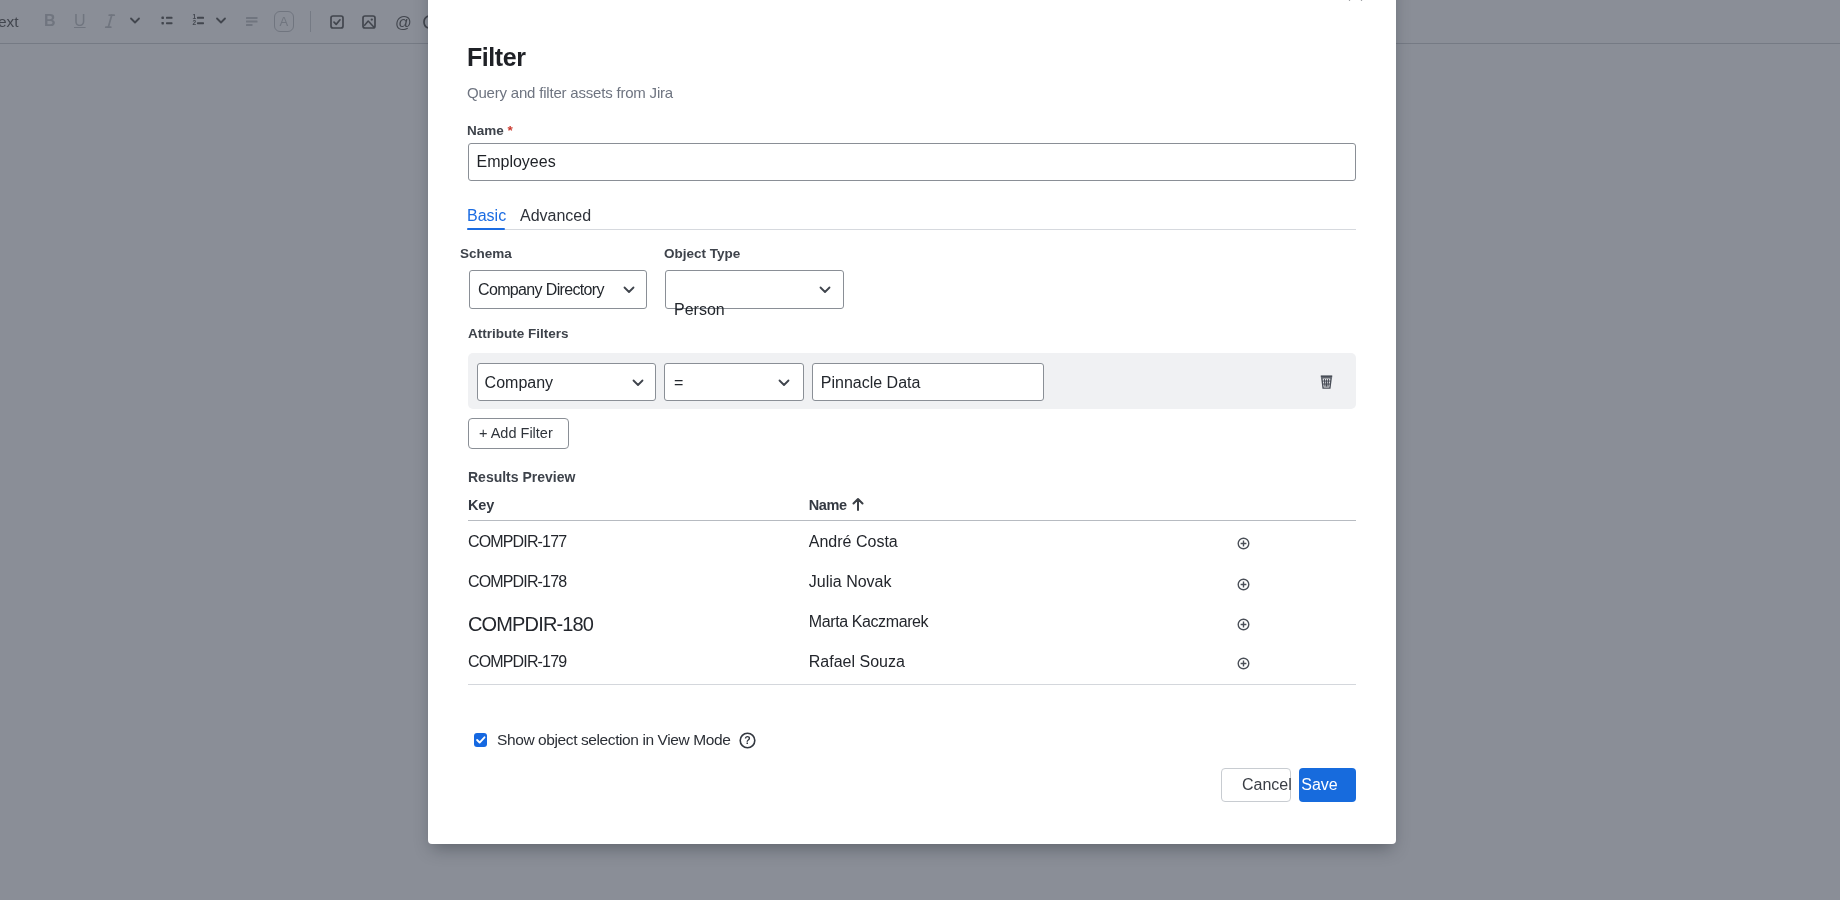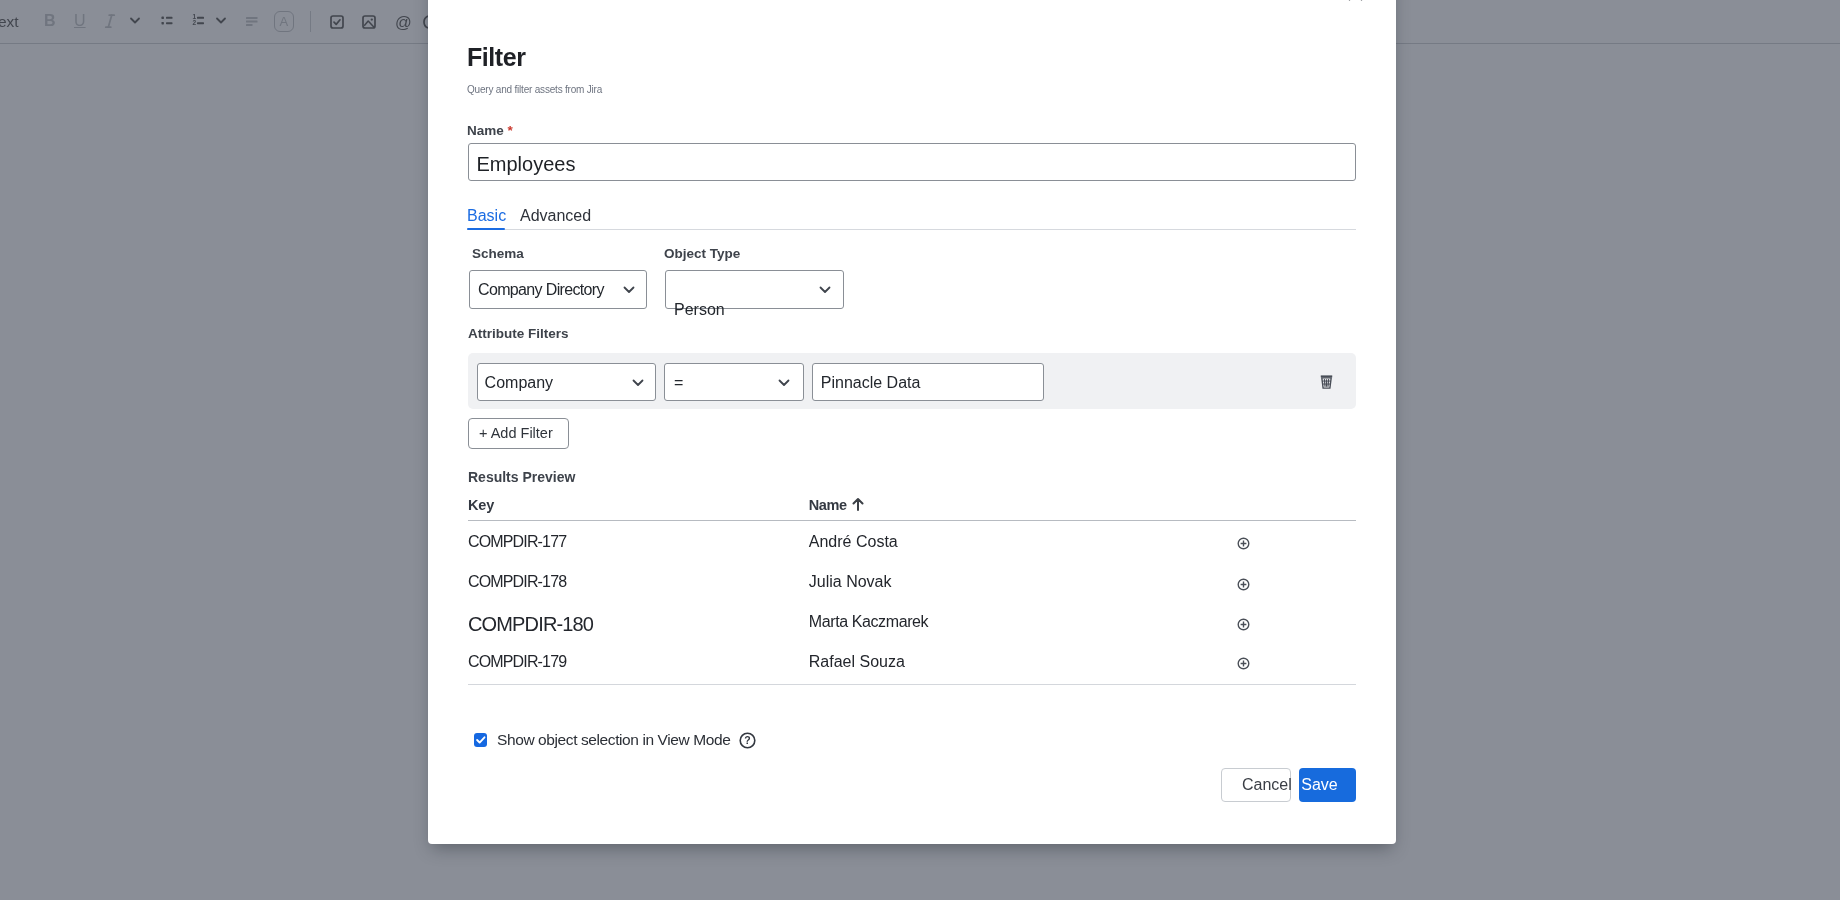--- a/index.html
+++ b/index.html
@@ -82,32 +82,32 @@
       </svg>
   </div>
 
   <div id="dialog">
 
     <svg class="abs" style="left:919px;top:11px;" width="17" height="17" viewBox="0 0 17 17">
         <path d="M2.5 2.5 L14.5 14.5 M14.5 2.5 L2.5 14.5" stroke="#44474e" stroke-width="1.8" stroke-linecap="round"></path>
       </svg>
 
     <div class="abs" style="left:39px;top:69px;font-size:25px;font-weight:700;color:#1f2126;letter-spacing:-0.45px;">Filter</div>
-    <div class="abs" style="left:39px;top:110px;font-size:10px;color:#6e7480;letter-spacing:-0.2px;">Query and filter assets from Jira</div>
+    <div class="abs" style="left:39px;top:110px;font-size:15px;color:#6e7480;letter-spacing:-0.2px;">Query and filter assets from Jira</div>
 
     <div class="abs lbl" style="left:39px;top:148.5px;">Name <span style="color:#ca382d;">*</span></div>
     <div class="abs ctrl" style="left:39.5px;top:168.5px;width:888px;height:38px;"></div>
-    <div class="abs" style="left:48.5px;top:179px;font-size:20px;color:#1e2126;">Employees</div>
+    <div class="abs" style="left:48.5px;top:179px;font-size:16px;color:#1e2126;">Employees</div>
 
     <div class="abs" style="left:39px;top:233px;font-size:16px;font-weight:500;color:#1b6ce2;text-align:center;">Basic</div>
     <div class="abs" style="left:92px;top:233px;font-size:16px;font-weight:500;color:#2e323a;">Advanced</div>
     <div class="abs" style="left:39px;top:254.5px;width:889px;height:1px;background:#d6d9de;"></div>
     <div class="abs" style="left:39px;top:253.7px;width:37.5px;height:2.3px;background:#1b6ce2;border-radius:1px;"></div>
 
-    <div class="abs lbl" style="left:44px;top:271.5px;">Schema</div>
+    <div class="abs lbl" style="left:32px;top:271.5px;">Schema</div>
     <div class="abs lbl" style="left:236px;top:271.5px;">Object Type</div>
     <div class="abs ctrl" style="left:40.7px;top:296px;width:178px;height:38.5px;"></div>
     <div class="abs" style="left:50px;top:307px;font-size:16px;color:#23272d;letter-spacing:-0.65px;">Company Directory</div>
     <svg class="sel-chev" style="left:194px;top:309px;" viewBox="0 0 14 14">
         <path d="M2.5 4.5 L7 9 L11.5 4.5" fill="none" stroke="#3f444c" stroke-width="1.8" stroke-linecap="round" stroke-linejoin="round"></path>
       </svg>
     <div class="abs ctrl" style="left:236.7px;top:296px;width:179.3px;height:38.5px;"></div>
     <div class="abs" style="left:246px;top:307px;font-size:16px;color:#23272d;margin-top:20px;">Person</div>
     <svg class="sel-chev" style="left:390px;top:309px;" viewBox="0 0 14 14">
         <path d="M2.5 4.5 L7 9 L11.5 4.5" fill="none" stroke="#3f444c" stroke-width="1.8" stroke-linecap="round" stroke-linejoin="round"></path>

